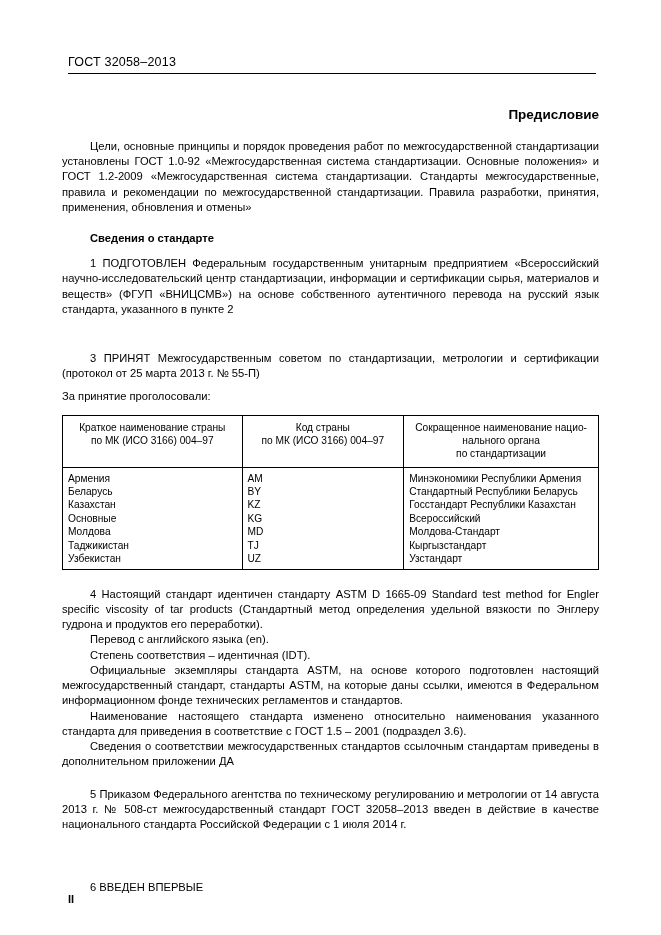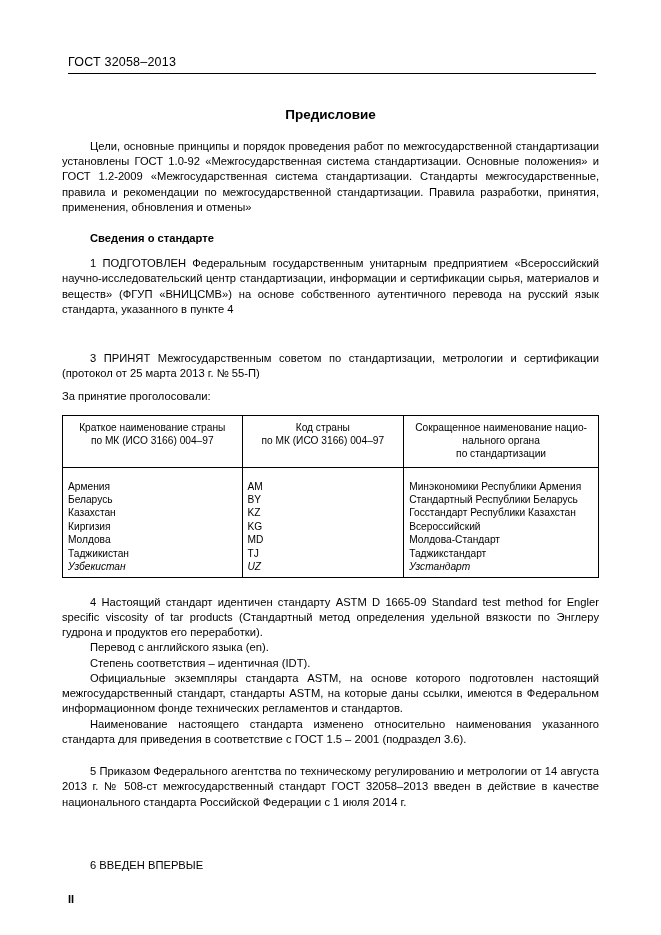--- a/index.html
+++ b/index.html
@@ -26,21 +26,21 @@
   .doc-header {
     font-size: 12.5px;
     letter-spacing: 0.2px;
     margin: 0 0 0 6px;
     padding-bottom: 4px;
     border-bottom: 1.2px solid #000;
     display: inline-block;
     min-width: 528px;
   }
   .title {
-    text-align: center;
+    text-align: right;
     font-size: 13.5px;
     font-weight: bold;
     margin-top: 33px;
     margin-bottom: 0;
   }
   p.para {
     font-size: 11.2px;
     line-height: 1.36;
     text-align: justify;
     margin: 0;
@@ -82,26 +82,25 @@
   }
   table.countries td.c-code {
     text-align: left;
   }
   table.countries tr.body-row td {
     border-top: none;
     border-bottom: none;
   }
   table.countries tr.first-body td {
     border-top: 1px solid #000;
-    padding-top: 12px;
+    padding-top: 4px;
   }
   table.countries tr.last-body td {
     border-bottom: 1px solid #000;
     padding-bottom: 3px;
-    font-style: italic;
   }
   .col1 { width: 33.5%; }
   .col2 { width: 30%; }
   .col3 { width: 36.5%; }
   .footer {
     position: absolute;
     left: 68px;
     bottom: 30px;
     font-size: 11px;
     font-weight: bold;
@@ -119,21 +118,21 @@
   <div class="gap-lg"></div>
 
   <p class="para">Цели, основные принципы и порядок проведения работ по межгосударственной стандартизации установлены ГОСТ 1.0-92 «Межгосударственная система стандартизации. Основные положения» и ГОСТ 1.2-2009 «Межгосударственная система стандартизации. Стандарты межгосударственные, правила и рекомендации по межгосударственной стандартизации. Правила разработки, принятия, применения, обновления и отмены»</p>
 
   <div class="gap-lg"></div>
 
   <p class="subhead">Сведения о стандарте</p>
 
   <div class="gap-md"></div>
 
-  <p class="para">1 ПОДГОТОВЛЕН Федеральным государственным унитарным предприятием «Всероссийский научно-исследовательский центр стандартизации, информации и сертификации сырья, материалов и веществ» (ФГУП «ВНИЦСМВ») на основе собственного аутентичного перевода на русский язык стандарта, указанного в пункте 4</p>
+  <p class="para">1 ПОДГОТОВЛЕН Федеральным государственным унитарным предприятием «Всероссийский научно-исследовательский центр стандартизации, информации и сертификации сырья, материалов и веществ» (ФГУП «ВНИЦСМВ») на основе собственного аутентичного перевода на русский язык стандарта, указанного в пункте 2</p>
 
   <div class="gap-lg"></div>
 
 
   <div class="gap-lg"></div>
 
   <p class="para">3 ПРИНЯТ Межгосударственным советом по стандартизации, метрологии и сертификации (протокол от 25 марта 2013 г. № 55-П)</p>
 
   <div class="gap-sm"></div>
 
@@ -167,49 +166,50 @@
         <td>Беларусь</td>
         <td class="c-code">BY</td>
         <td>Стандартный Республики Беларусь</td>
       </tr>
       <tr class="body-row">
         <td>Казахстан</td>
         <td class="c-code">KZ</td>
         <td>Госстандарт Республики Казахстан</td>
       </tr>
       <tr class="body-row">
-        <td>Киргизия</td>
+        <td>Основные</td>
         <td class="c-code">KG</td>
         <td>Всероссийский</td>
       </tr>
       <tr class="body-row">
         <td>Молдова</td>
         <td class="c-code">MD</td>
         <td>Молдова-Стандарт</td>
       </tr>
       <tr class="body-row">
         <td>Таджикистан</td>
         <td class="c-code">TJ</td>
-        <td>Таджикстандарт</td>
+        <td>Кыргызстандарт</td>
       </tr>
       <tr class="body-row last-body">
         <td>Узбекистан</td>
         <td class="c-code">UZ</td>
         <td>Узстандарт</td>
       </tr>
     </tbody>
   </table>
 
   <div class="gap-lg"></div>
 
   <p class="para">4 Настоящий стандарт идентичен стандарту ASTM D 1665-09 Standard test method for Engler specific viscosity of tar products (Стандартный метод определения удельной вязкости по Энглеру гудрона и продуктов его переработки).</p>
   <p class="para">Перевод с английского языка (en).</p>
   <p class="para">Степень соответствия – идентичная (IDT).</p>
   <p class="para">Официальные экземпляры стандарта ASTM, на основе которого подготовлен настоящий межгосударственный стандарт, стандарты ASTM, на которые даны ссылки, имеются в Федеральном информационном фонде технических регламентов и стандартов.</p>
   <p class="para">Наименование настоящего стандарта изменено относительно наименования указанного стандарта для приведения в соответствие с ГОСТ 1.5 – 2001 (подраздел 3.6).</p>
+  <p class="para">Сведения о соответствии межгосударственных стандартов ссылочным стандартам приведены в дополнительном приложении ДА</p>
 
   <div class="gap-lg"></div>
 
   <p class="para">5 Приказом Федерального агентства по техническому регулированию и метрологии от 14 августа 2013 г. № 508-ст межгосударственный стандарт ГОСТ 32058–2013 введен в действие в качестве национального стандарта Российской Федерации с 1 июля 2014 г.</p>
 
   <div style="height:48px"></div>
 
   <p class="para">6 ВВЕДЕН ВПЕРВЫЕ</p>
 
 </div>

